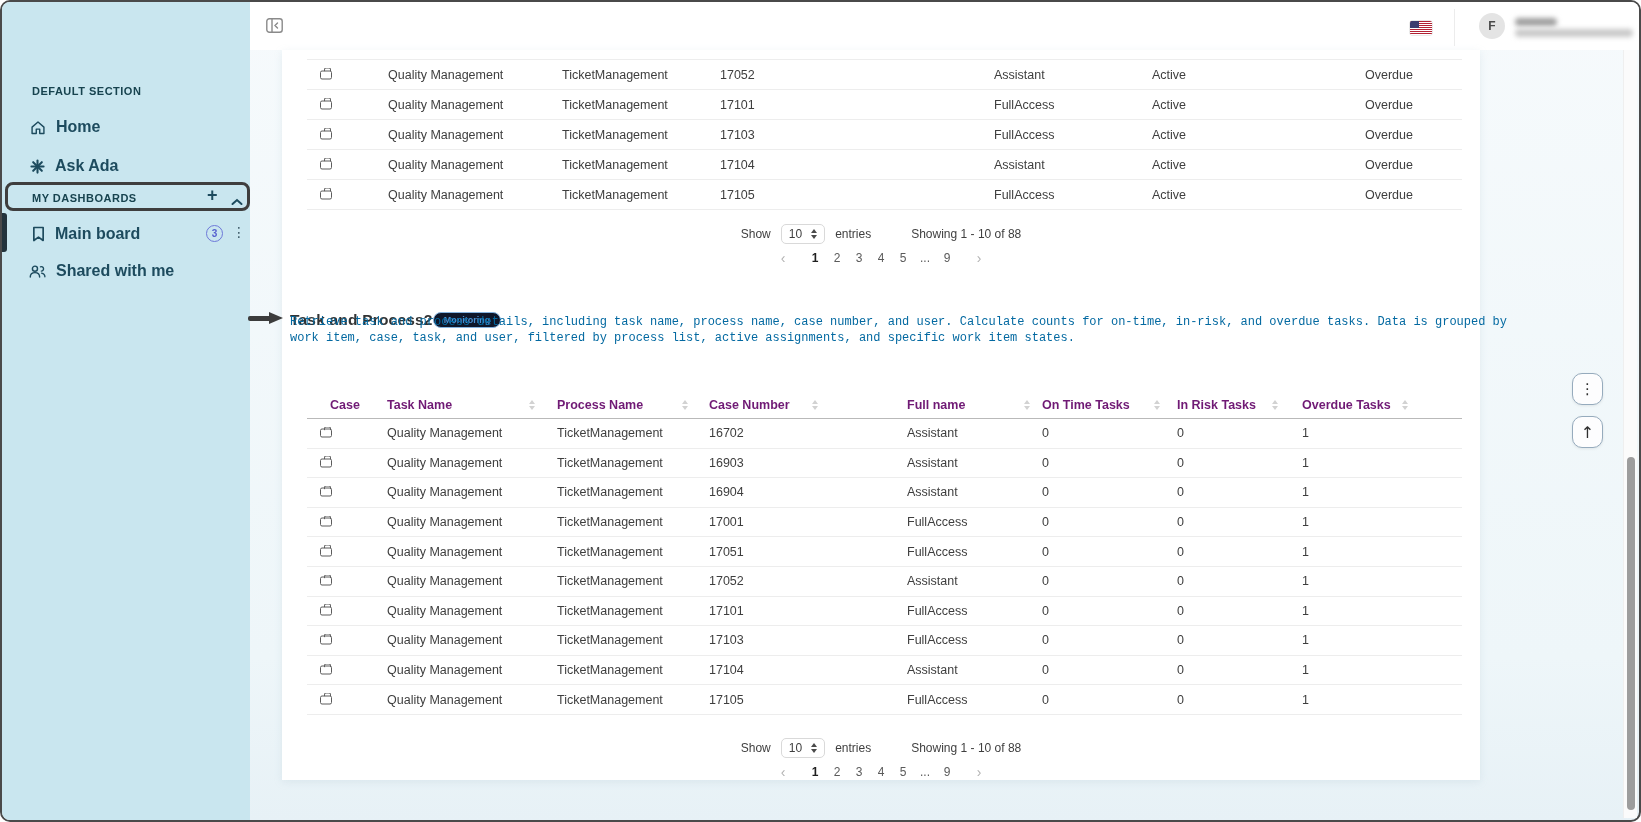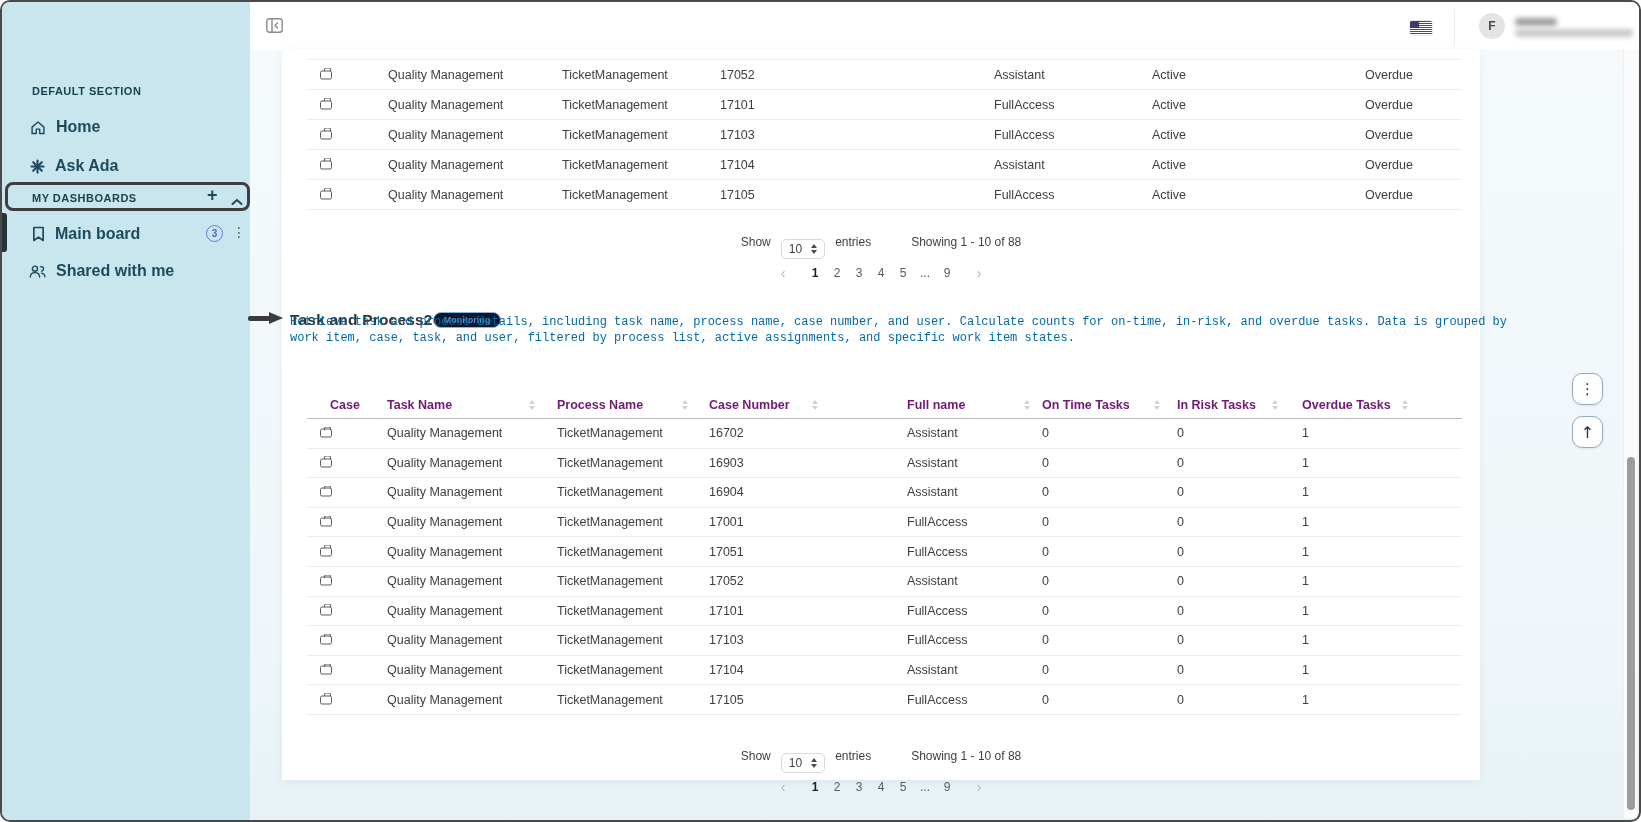--- a/index.html
+++ b/index.html
@@ -63,21 +63,21 @@
   .sec-badge { font-size:9px; font-weight:700; color:#4a90d2; border:1px solid #85b4e0; border-radius:10px; padding:2px 10px; background:#0f172a; cursor:default; }
   .sec-desc { position:absolute; left:8px; top:264px; width:1235px; font-size:12px; color:#0369a1; line-height:16px;font-family:Liberation Mono, monospace; }
   .arrow-annot { position:absolute; left:246px; top:310px; width:38px; height:13px; pointer-events:none; }
   .arrow-annot .shaft { position:absolute; left:0; top:4px; width:23px; height:5px; background:#3c3c3c; border-radius:2px; }
   .arrow-annot .head { position:absolute; left:21px; top:0; width:0; height:0; border-top:6.5px solid transparent; border-bottom:6.5px solid transparent; border-left:14px solid #3c3c3c; }
 
   
   .pag { position:absolute; left:0; width:100%; }
   .pag1 { top:174px; } .pag2 { top:688px; }
   .prow1 { display:flex; justify-content:center; align-items:center; gap:10px; font-size:12px; color:#3f3f3f; }
-  .pselect { display:inline-flex; align-items:center; gap:9px; border:1px solid #d9d9d9; border-radius:5px; padding:2px 7px; cursor:pointer; background:#fff;margin-top:15px; }
+  .pselect { display:inline-flex; align-items:center; gap:9px; border:1px solid #d9d9d9; border-radius:5px; padding:2px 7px; cursor:pointer; background:#fff; }
   .stepper i { display:block; width:0; height:0; border-left:3.5px solid transparent; border-right:3.5px solid transparent; }
   .stepper .up { border-bottom:4.5px solid #4a4a4a; margin-bottom:1.5px; }
   .stepper .dn { border-top:4.5px solid #4a4a4a; }
   .showing { margin-left:30px; }
   .prow2 { display:flex; justify-content:center; align-items:center; margin-top:6px; font-size:12px; color:#5a5a5a; }
   .pg { min-width:14px; text-align:center; margin:0 4px; cursor:pointer; }
   .pg.active { font-weight:700; color:#1f1f1f; }
   .pg.nav { color:#b2b2b2; font-size:14px; margin:0 14px; }
 
   

